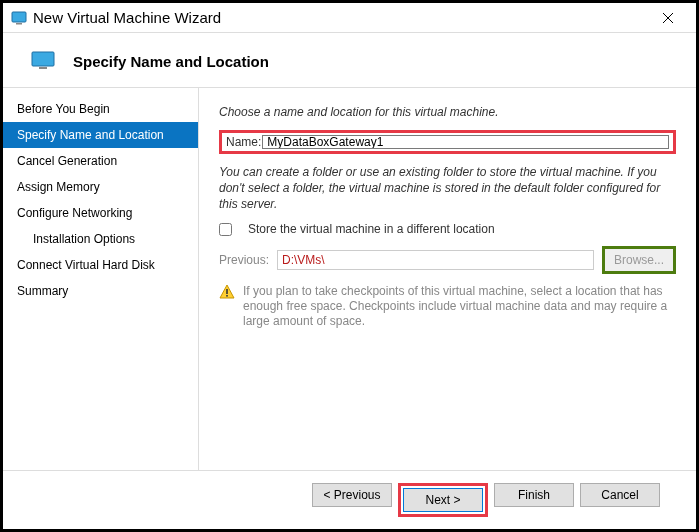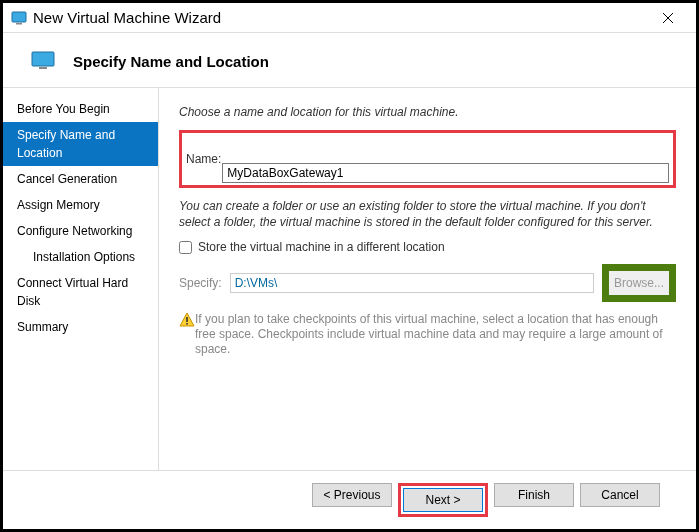--- a/index.html
+++ b/index.html
@@ -45,21 +45,21 @@
     .header .page-title {
       font-size: 15px;
       font-weight: bold;
     }
     .body {
       display: flex;
       flex: 1;
       overflow: hidden;
     }
     .sidebar {
-      width: 156px;
+      width: 196px;
       border-right: 1px solid #ddd;
       padding-top: 8px;
     }
     .sidebar .step {
       padding: 4px 12px 4px 14px;
       font-size: 12px;
       line-height: 18px;
       cursor: default;
     }
     .sidebar .step.active {
@@ -82,53 +82,52 @@
       padding: 2px 4px;
       margin-bottom: 10px;
     }
     .name-row label { font-size: 12px; }
     .name-row input {
       flex: 1;
       border: 1px solid #7a7a7a;
       padding: 2px 4px;
       font-family: inherit;
       font-size: 12px;
-      height: 20px;
-      margin-top: 28px;
+      height: 14px;
     }
     .checkrow {
-      display: flex; align-items: center; gap: 6px;
+      display: flex; align-items: center; gap: 16px;
       margin-bottom: 10px;
     }
     .checkrow input[type=checkbox] { width: 13px; height: 13px; }
     .locrow {
       display: flex; align-items: center; gap: 8px;
       margin-bottom: 10px;
     }
     .locrow label { color: #888; }
     .locrow input {
       flex: 1;
       border: 1px solid #ccc;
       background: #fff;
-      color: #0369a1;
+      color: #b91c1c;
       padding: 2px 4px;
       font-family: inherit;
       font-size: 12px;
       height: 20px;
     }
     .locrow button {
-      width: 74px; height: 38px;
+      width: 74px; height: 28px;
       background: #efefef;
-      border: 7px solid #4d7c0f;
+      border: 3px solid #4d7c0f;
       color: #999;
       font-family: inherit;
       font-size: 12px;
     }
     .warnrow {
-      display: flex; 
+      display: flex; gap: 8px;
       color: #888;
       font-size: 12px;
       line-height: 15px;
     }
     .warn-icon {
       width: 16px; height: 16px;
       flex-shrink: 0;
     }
     .footer {
       border-top: 1px solid #ddd;
@@ -201,21 +200,21 @@
     </div>
 
     <p>You can create a folder or use an existing folder to store the virtual machine. If you don't select a folder, the virtual machine is stored in the default folder configured for this server.</p>
 
     <div class="checkrow">
       <input type="checkbox" style="">
       <label>Store the virtual machine in a different location</label>
     </div>
 
     <div class="locrow">
-      <label>Specify:</label>
+      <label>Previous:</label>
       <input type="text" disabled="" value="D:\VMs\" style="">
       <button disabled="">Browse...</button>
     </div>
 
     <div class="warnrow">
       <svg class="warn-icon" viewBox="0 0 16 16">
         <polygon points="8,1 15,14 1,14" fill="#ffcf33" stroke="#c79500"></polygon>
         <rect x="7.2" y="5" width="1.6" height="5" fill="#333"></rect>
         <rect x="7.2" y="11" width="1.6" height="1.6" fill="#333"></rect>
       </svg>

